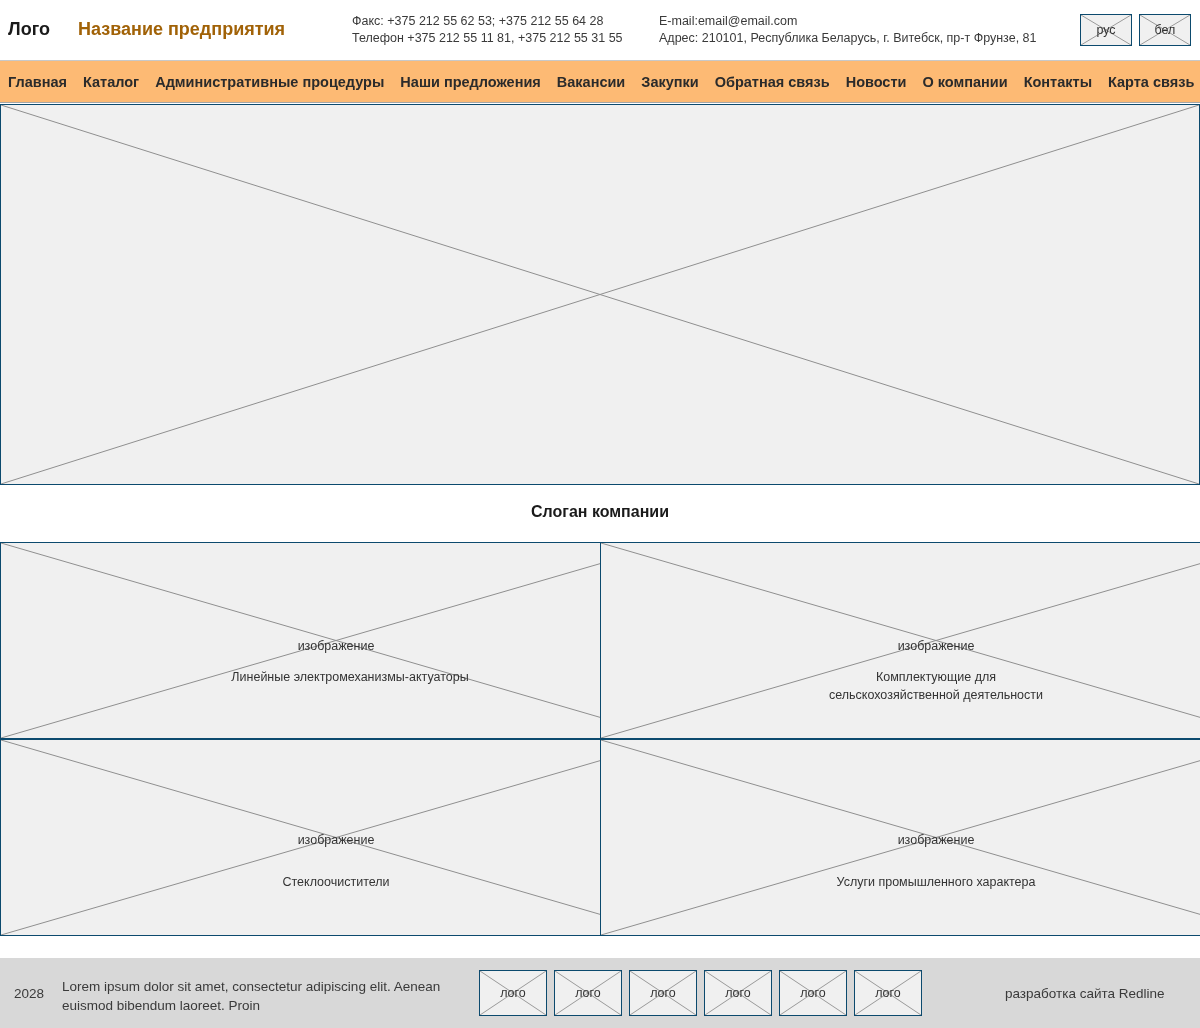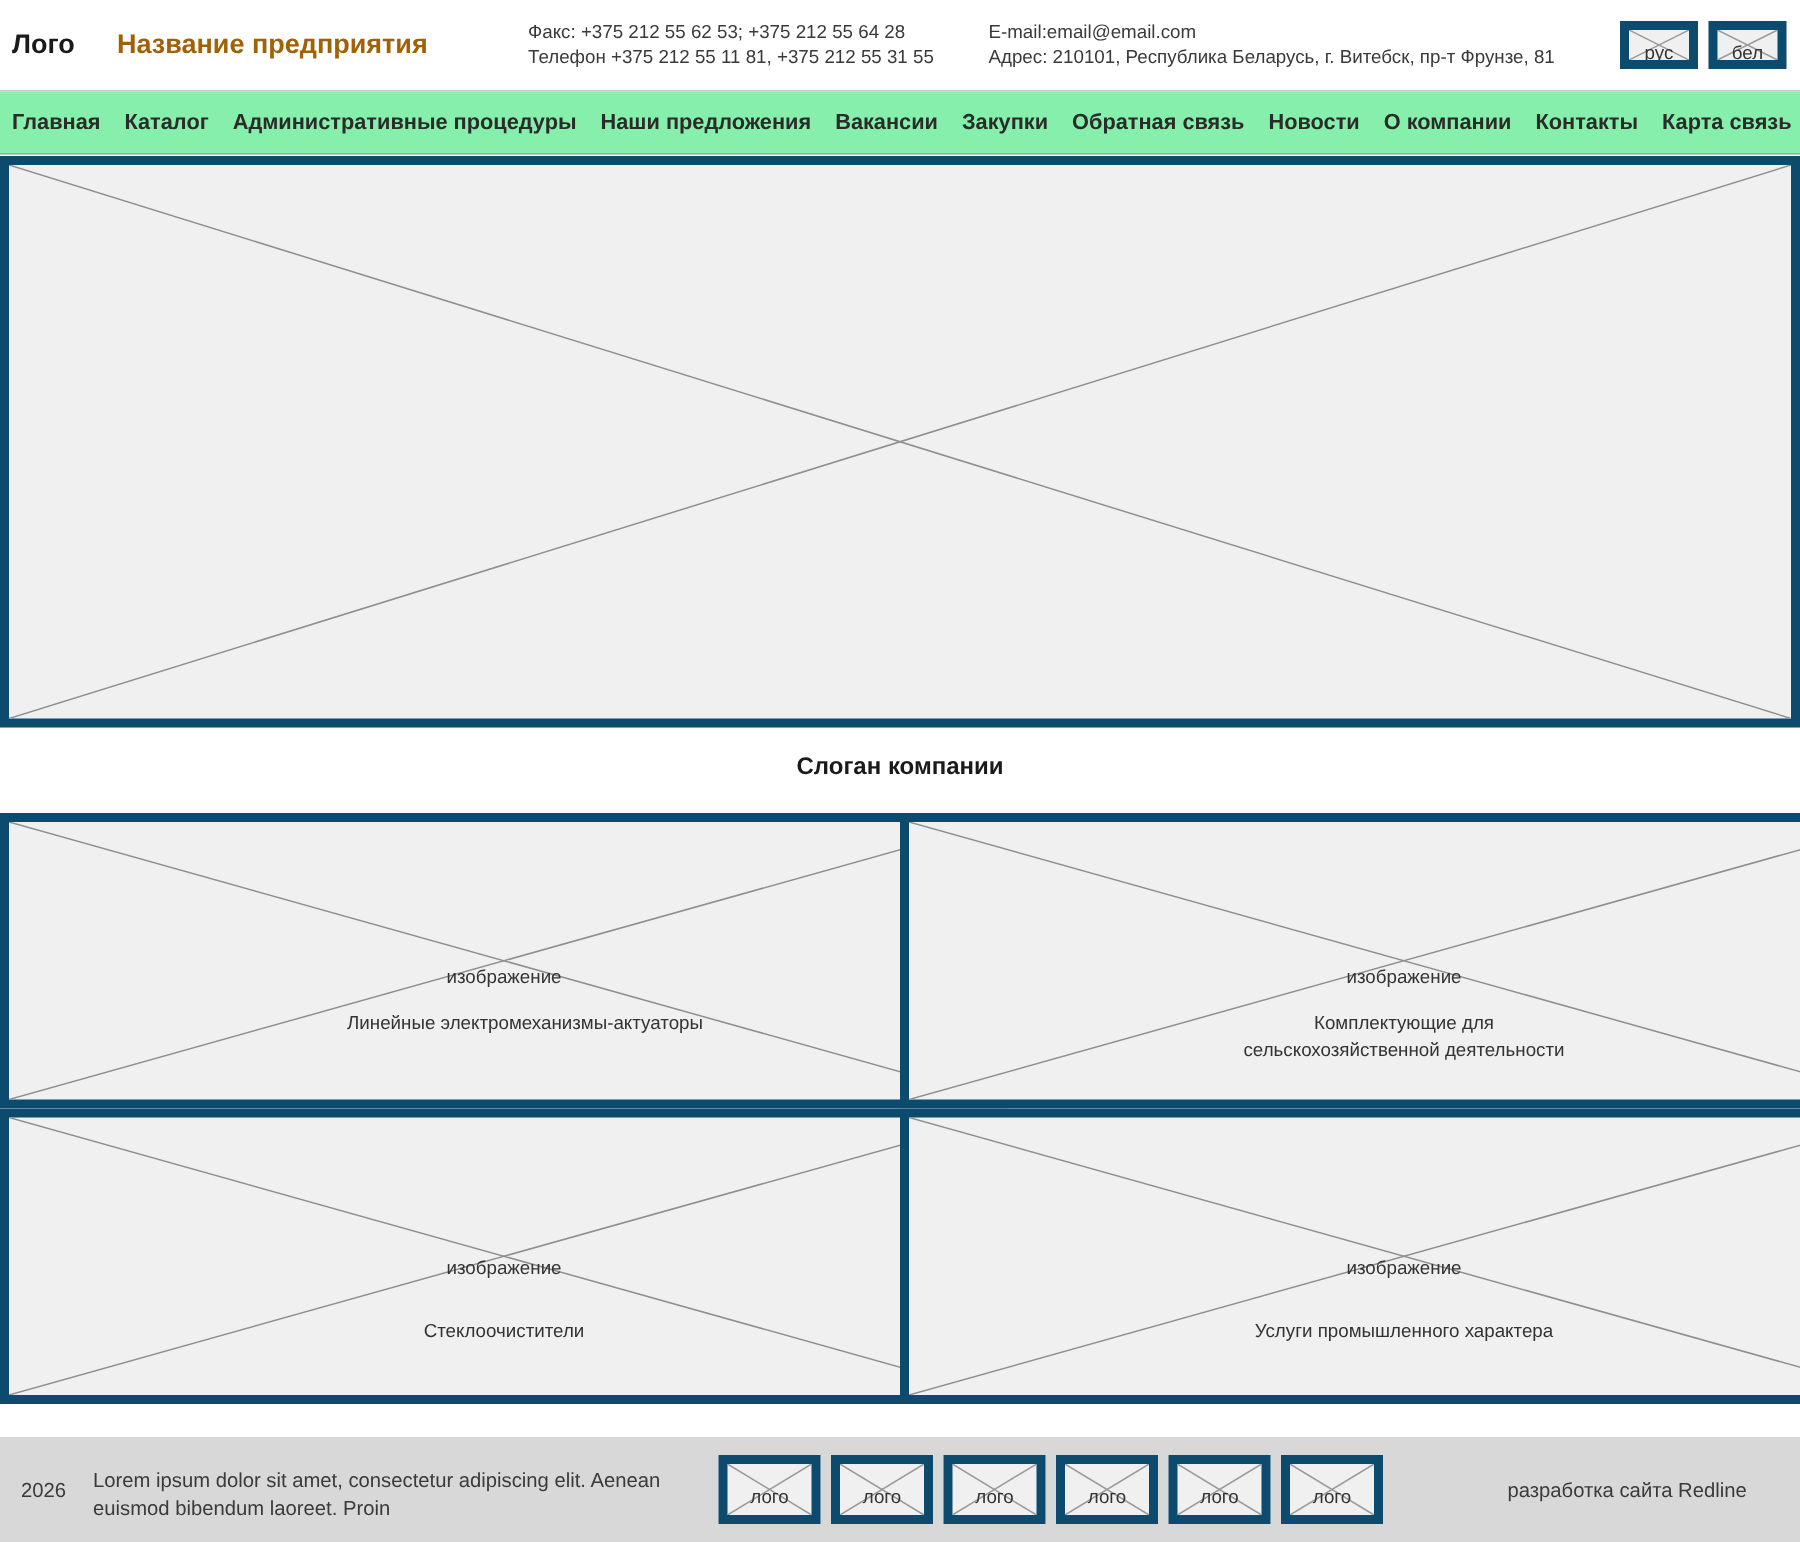--- a/index.html
+++ b/index.html
@@ -27,21 +27,21 @@
   .contact-col-1{
     position:absolute;left:352px;top:13px;
     font-size:12.5px;line-height:17px;color:#3a3a3a;white-space:nowrap;
   }
   .contact-col-2{
     position:absolute;left:659px;top:13px;
     font-size:12.5px;line-height:17px;color:#3a3a3a;white-space:nowrap;
   }
   
   .ph{
-    position:relative;background:#f0f0f0;border:6px solid #0c4a6e;
+    position:relative;background:#f0f0f0;border:1px solid #0c4a6e;
     box-sizing:border-box;overflow:hidden;
   }
   .ph .x1,.ph .x2{
     position:absolute;left:0;top:0;width:100%;height:100%;
   }
   .ph .lbl{
     position:absolute;left:0;right:0;
     text-align:center;color:#333333;
   }
   .lang-btn{
@@ -49,21 +49,21 @@
   }
   .lang-btn .lbl{
     top:8px;font-size:12.5px;
   }
   #lang-ru{left:1080px;}
   #lang-be{left:1139px;}
 
   
   .nav{
     position:absolute;left:0;top:61px;width:1200px;height:42px;
-    background:#86efac;border-bottom:1px solid #a5a5a5;
+    background:#fdba74;border-bottom:1px solid #a5a5a5;
     box-sizing:border-box;
     display:flex;align-items:center;
   }
   .nav-item{
     font-size:14.5px;font-weight:bold;color:#2b2b2b;
     white-space:nowrap;cursor:pointer;
     padding:0 8px;
   }
   .nav-item:first-child{padding-left:8px;}
 
@@ -219,21 +219,21 @@
       <line x1="0" y1="0" x2="600" y2="197" stroke="#8f8f8f" stroke-width="1" vector-effect="non-scaling-stroke"></line>
       <line x1="600" y1="0" x2="0" y2="197" stroke="#8f8f8f" stroke-width="1" vector-effect="non-scaling-stroke"></line>
     </svg>
     <span class="lbl img">изображение</span>
     <span class="lbl cap">Услуги промышленного характера</span>
   </div>
 
 </div>
 
 <div class="footer"></div>
-<div class="footer-year">2026</div>
+<div class="footer-year">2028</div>
 <div class="footer-text">Lorem ipsum dolor sit amet, consectetur adipiscing elit. Aenean euismod bibendum laoreet. Proin</div>
 
 <div class="footer-logos">
   <div class="ph">
     <svg class="x1" viewBox="0 0 68 46" preserveAspectRatio="none">
       <line x1="0" y1="0" x2="68" y2="46" stroke="#9a9a9a" stroke-width="1" vector-effect="non-scaling-stroke"></line>
       <line x1="68" y1="0" x2="0" y2="46" stroke="#9a9a9a" stroke-width="1" vector-effect="non-scaling-stroke"></line>
     </svg>
     <span class="lbl">лого</span>
   </div>

